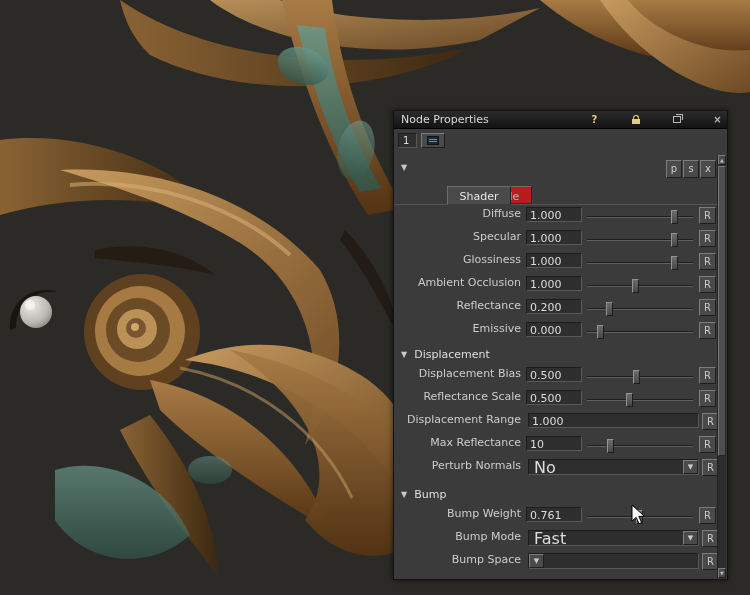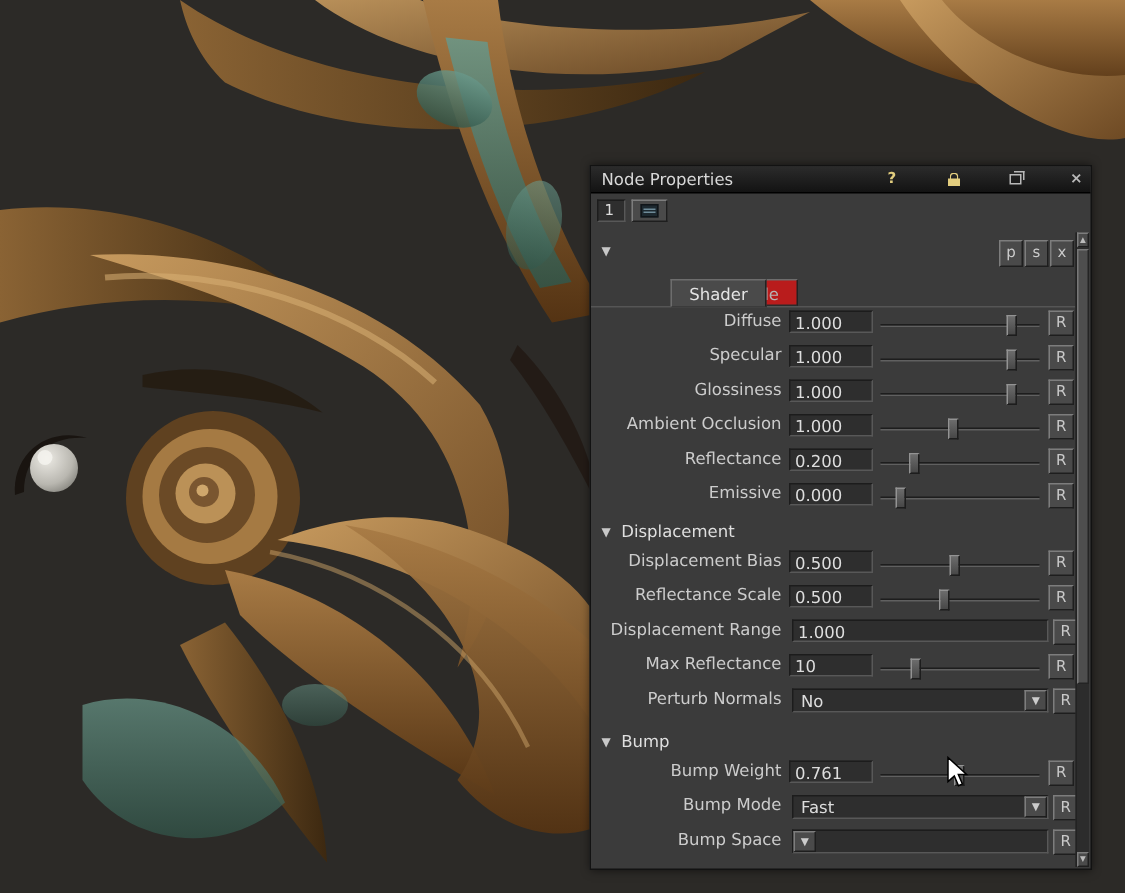--- a/index.html
+++ b/index.html
@@ -58,21 +58,21 @@
   .sliderzone { position:relative; width:112px; height:20px; margin-left:2px; }
   .groove { position:absolute; left:3px; right:3px; top:9px; height:1px; background:#1d1d1d;
             box-shadow:0 1px 0 #606060; }
   .shandle { position:absolute; top:3px; width:7px; height:14px;
              background:linear-gradient(#6c6c6c,#474747); border:1px solid;
              border-color:#939393 #1d1d1d #1d1d1d #939393; }
   .rbtn { width:17px; height:17px; margin-left:3px; font-size:10px; color:#c9c9c9;
           text-align:center; line-height:15px; cursor:default; }
   .dropdown { width:171px; height:16px; margin-left:2px; display:flex; align-items:center;
               padding:0; }
-  .dd-text { flex:1; font-size:11px; color:#dddddd; padding-left:5px; }
+  .dd-text { flex:1; font-size:16px; color:#dddddd; padding-left:5px; }
   .dd-btn { width:15px; height:14px; display:flex; align-items:center; justify-content:center;
             font-size:7px; color:#cccccc; margin-right:0px; }
   .widefield { width:171px; height:15px; margin-left:2px; font-size:11px; color:#dddddd;
                padding:1px 3px 0 3px; }
 
   .sechdr { position:absolute; left:0; width:326px; height:18px; display:flex; align-items:center; }
   .sec-tri { margin-left:7px; font-size:8px; color:#c8c8c8; }
   .sec-label { margin-left:7px; font-size:11px; color:#dfdfdf; }
 
   .scrollbar { position:absolute; top:44px; right:1px; bottom:1px; width:9px;

